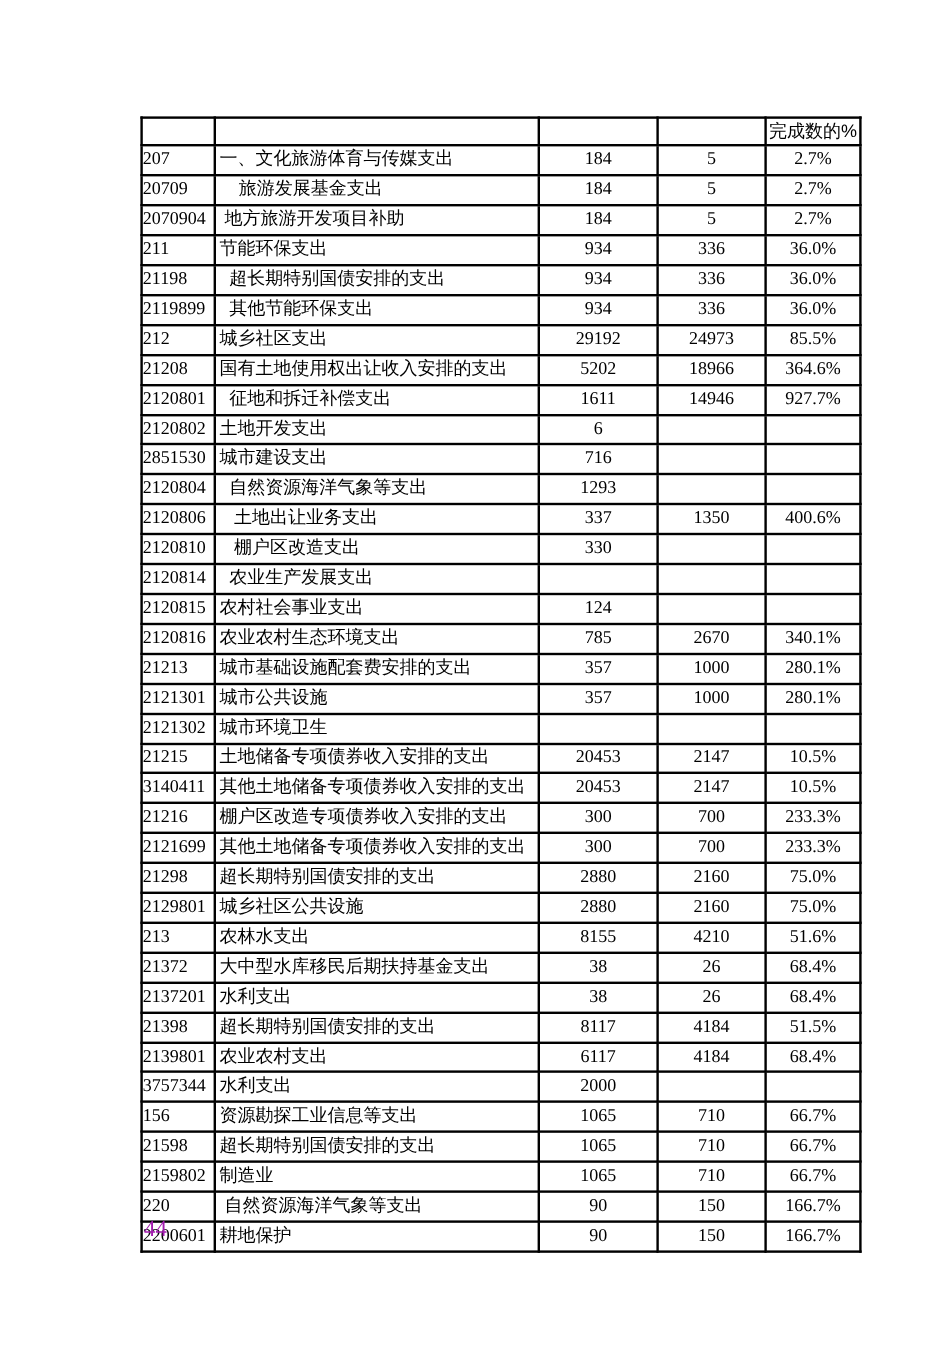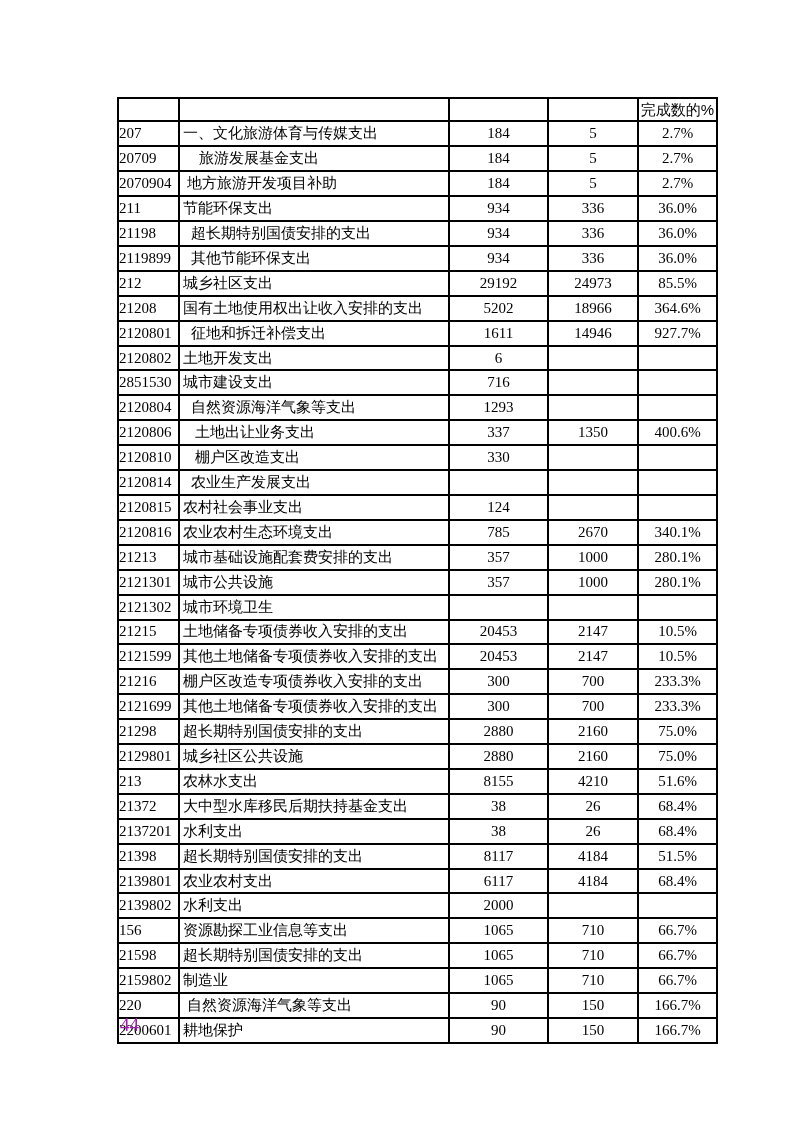--- a/index.html
+++ b/index.html
@@ -247,21 +247,21 @@
 
   <tr>
     <td class="code">21215</td>
     <td class="name" style="padding-left: 3px;">土地储备专项债券收入安排的支出</td>
     <td class="num">20453</td>
     <td class="num">2147</td>
     <td class="pct">10.5%</td>
   </tr>
 
   <tr>
-    <td class="code">2121599</td>
+    <td class="code">3140411</td>
     <td class="name" style="padding-left: 3px;">其他土地储备专项债券收入安排的支出</td>
     <td class="num">20453</td>
     <td class="num">2147</td>
     <td class="pct">10.5%</td>
   </tr>
 
   <tr>
     <td class="code">21216</td>
     <td class="name" style="padding-left: 3px;">棚户区改造专项债券收入安排的支出</td>
     <td class="num">300</td>
@@ -327,21 +327,21 @@
 
   <tr>
     <td class="code">2139801</td>
     <td class="name" style="padding-left: 3px;">农业农村支出</td>
     <td class="num">6117</td>
     <td class="num">4184</td>
     <td class="pct">68.4%</td>
   </tr>
 
   <tr>
-    <td class="code">2139802</td>
+    <td class="code">3757344</td>
     <td class="name" style="padding-left: 3px;">水利支出</td>
     <td class="num">2000</td>
     <td class="num"></td>
     <td class="pct"></td>
   </tr>
 
   <tr>
     <td class="code">156</td>
     <td class="name" style="padding-left: 3px;">资源勘探工业信息等支出</td>
     <td class="num">1065</td>

